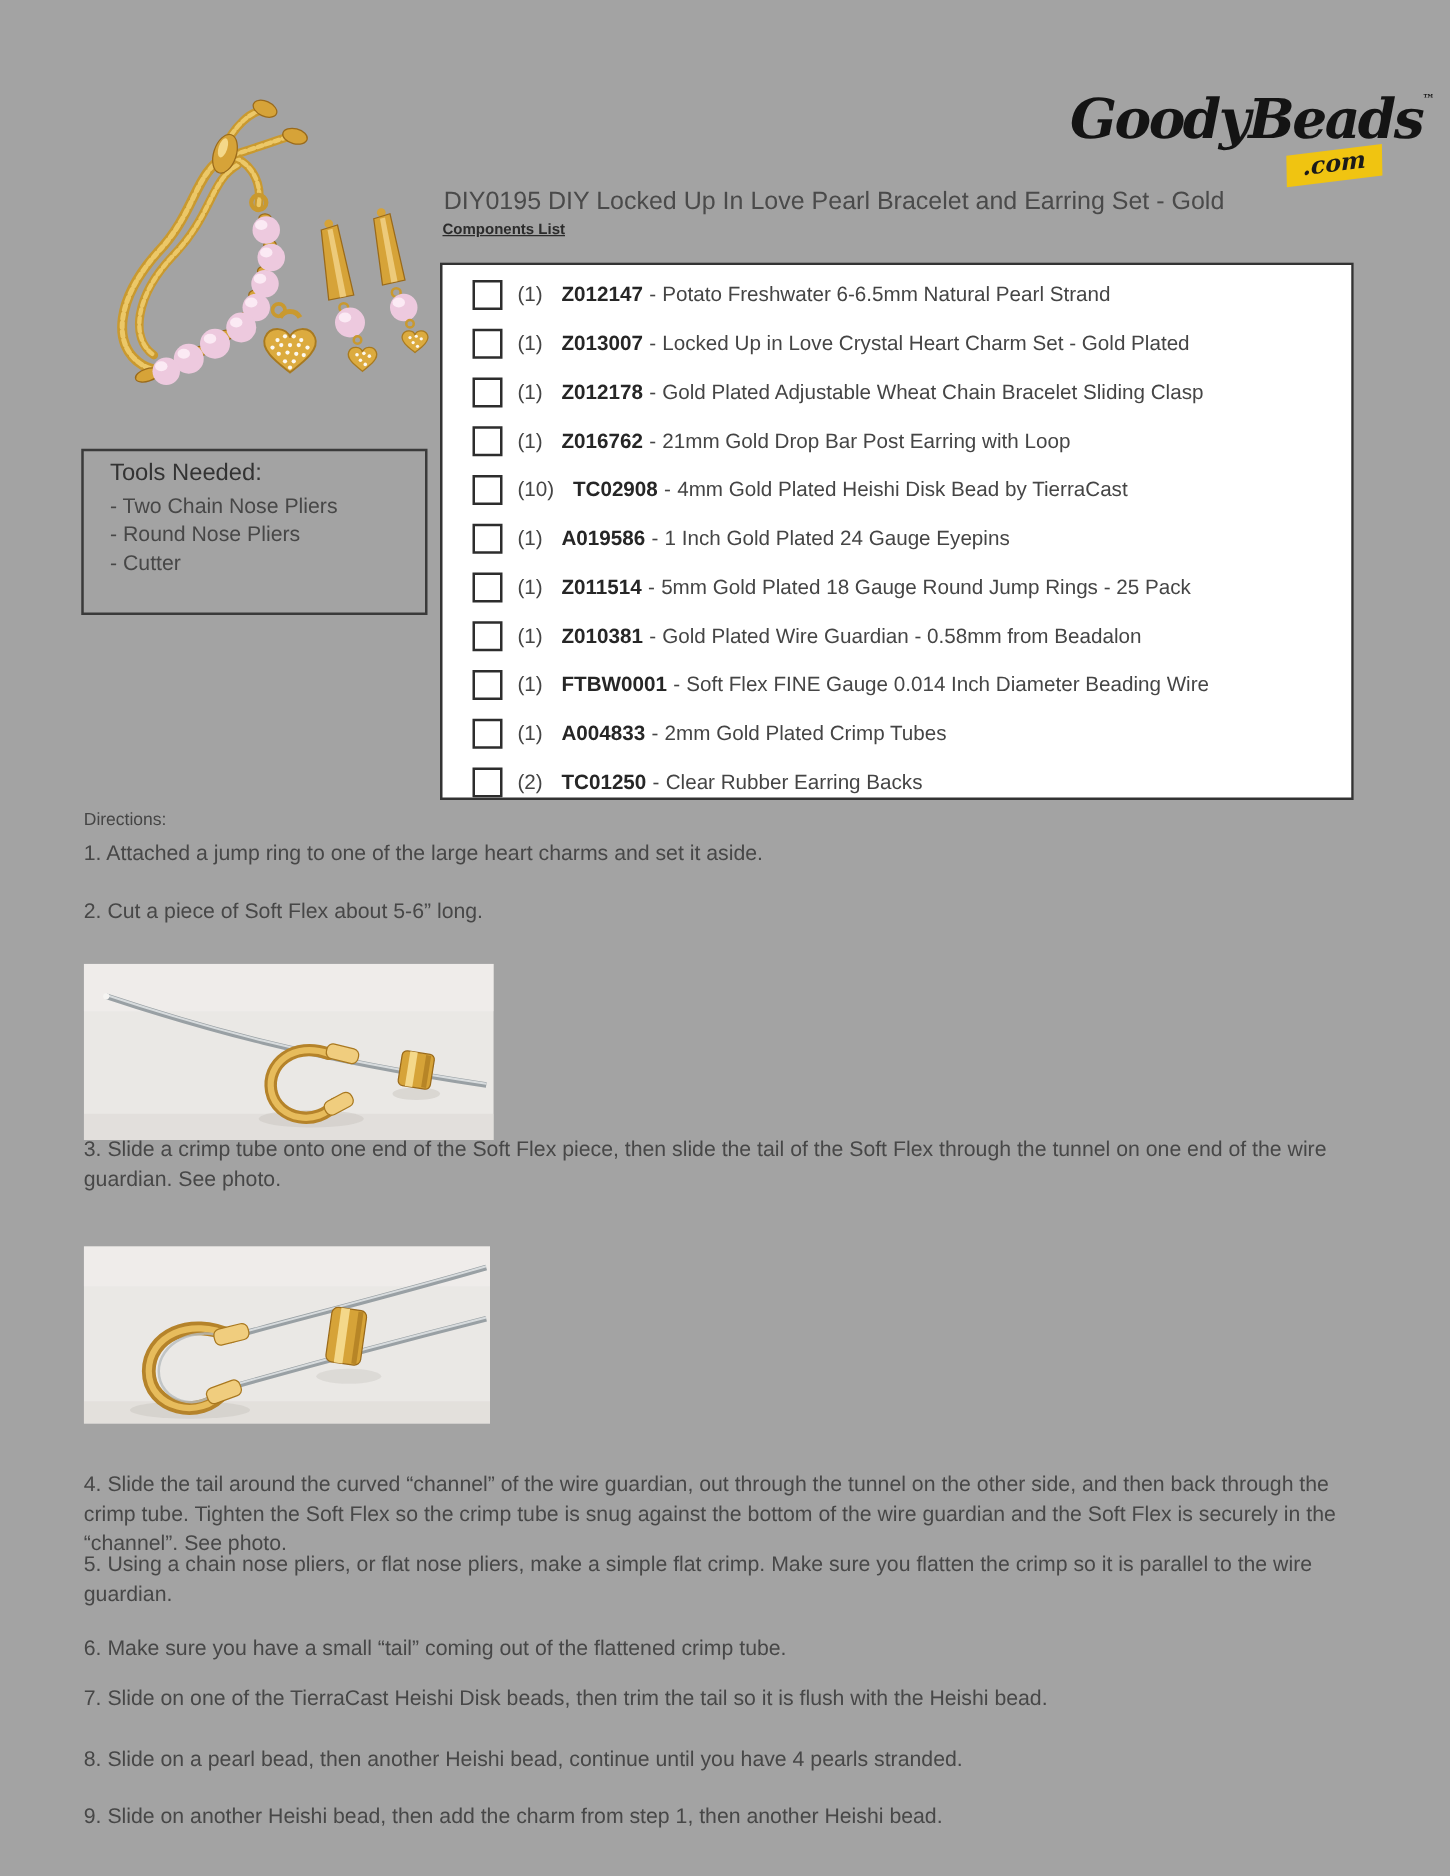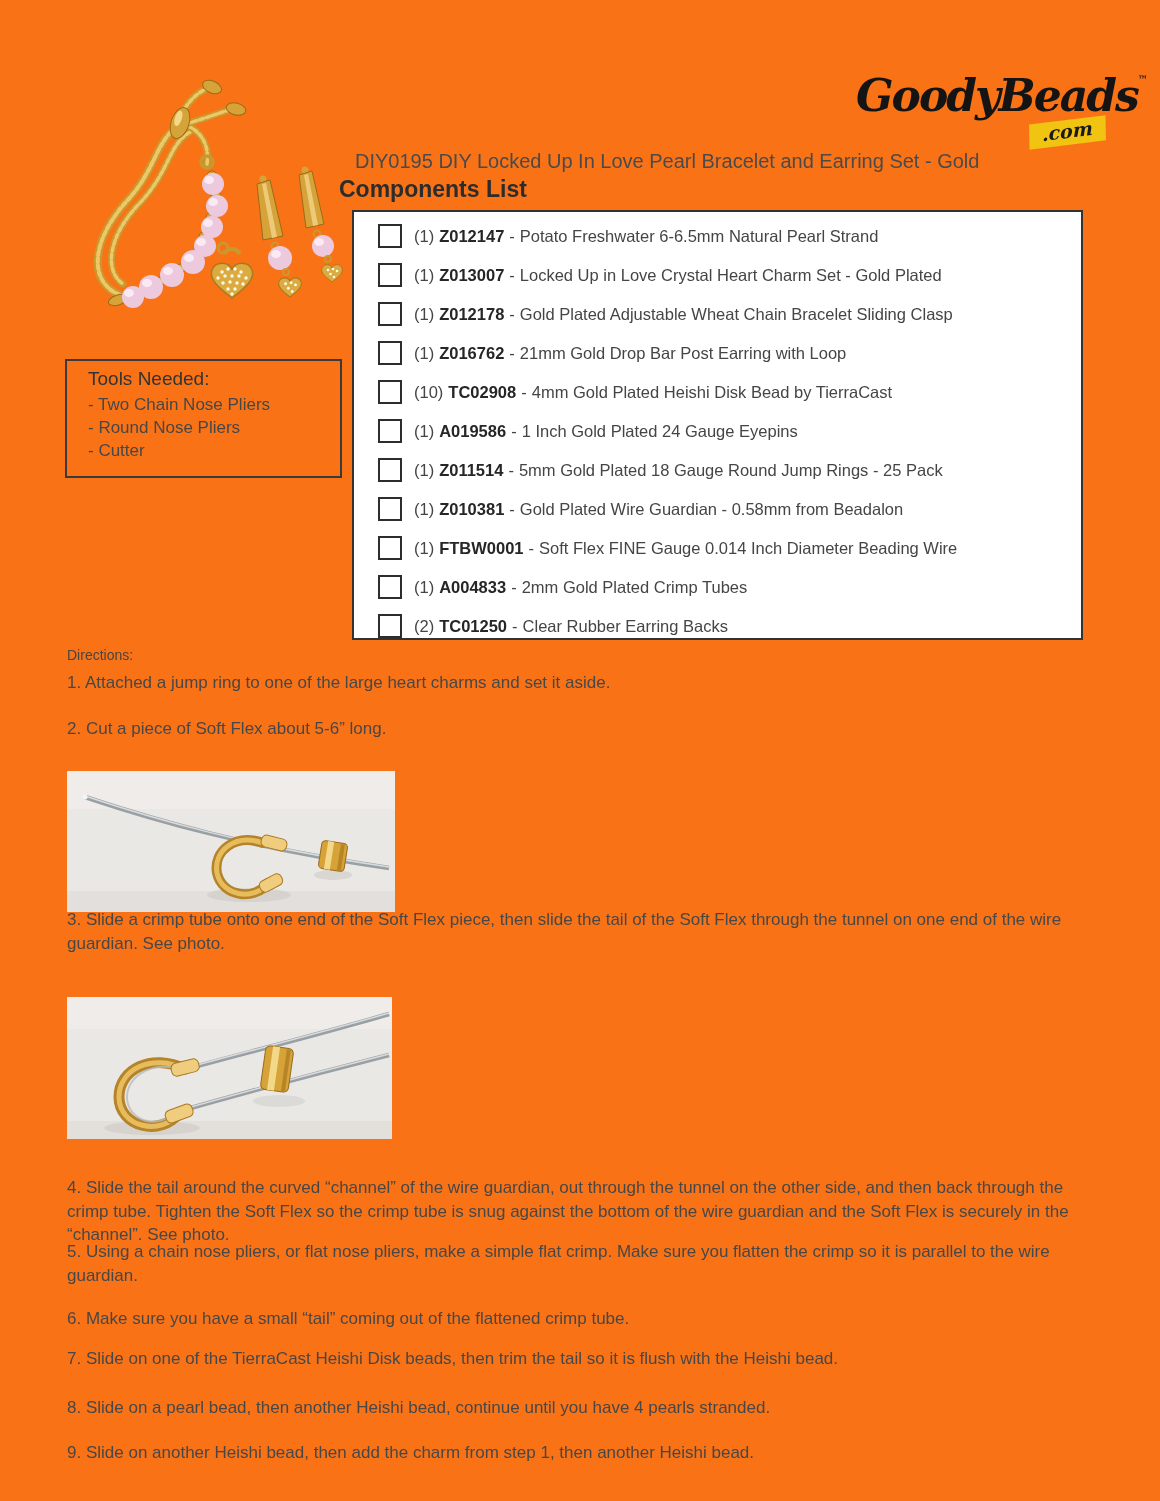--- a/index.html
+++ b/index.html
@@ -1,44 +1,44 @@
 <!DOCTYPE html>
 <html><head>
 <meta charset="utf-8">
 <style>
   html,body{margin:0;padding:0;background:#ffffff;}
-  .page{position:relative;width:1160px;height:1501px;background:#f97316;
+  .page{position:relative;width:1160px;height:1501px;background:#a3a3a3;
         font-family:"Liberation Sans",sans-serif;color:#454545;overflow:hidden;}
   .abs{position:absolute;}
 
   
   .logo{position:absolute;left:856px;top:74px;width:254px;height:86px;}
   .logo-script{font-family:"DejaVu Serif",serif;font-style:italic;font-weight:700;
                font-size:44px;color:#141414;letter-spacing:-2px;line-height:1;white-space:nowrap;}
   .logo-tm{font-size:10px;vertical-align:28px;letter-spacing:0;}
   .logo-badge{position:absolute;right:4px;top:46px;background:#f0c411;color:#1a1a1a;
               transform:rotate(-7deg) skewX(-6deg);padding:0 13px 3px 13px;
               font-family:"DejaVu Serif",serif;font-style:italic;font-weight:700;font-size:19px;}
 
   
   .title{left:355px;top:150px;font-size:20px;color:#4a4a4a;}
-  .comp-heading{left:339px;top:176px;font-size:23px;font-weight:bold;color:#2c2c2c;}
+  .comp-heading{left:354px;top:176px;font-size:12px;font-weight:bold;color:#2c2c2c;text-decoration:underline;}
 
   
   .comp-box{left:352px;top:210px;width:731px;height:430px;border:2px solid #333333;
             box-sizing:border-box;padding:12px 8px 0 24px;background:#ffffff;}
   .comp-row{display:flex;align-items:center;height:24px;margin-bottom:15px;}
   .cb{width:20px;height:20px;border:2px solid #2d2d2d;margin-right:12px;flex:none;background:#fff;}
   .comp-row span{font-size:16.5px;white-space:nowrap;}
-  .code{font-weight:bold;color:#262626;margin-left:5px;}
+  .code{font-weight:bold;color:#262626;margin-left:15px;}
   .sep{margin-left:5px;}
   .desc{margin-left:5px;}
 
   
-  .tools-box{left:65px;top:359px;width:277px;height:119px;border:2px solid #3a3a3a;
+  .tools-box{left:65px;top:359px;width:277px;height:133px;border:2px solid #3a3a3a;
              box-sizing:border-box;padding:7px 0 0 21px;}
   .tools-heading{font-size:19px;color:#333333;margin-bottom:3px;}
   .tool-item{font-size:17px;line-height:23px;color:#474747;}
 
   
   .directions-heading{left:67px;top:647px;font-size:14px;}
   .step{position:absolute;left:67px;width:1038px;font-size:17px;line-height:23.5px;margin:0;color:#474747;}
 
   .photo{position:absolute;line-height:0;}
 </style>

